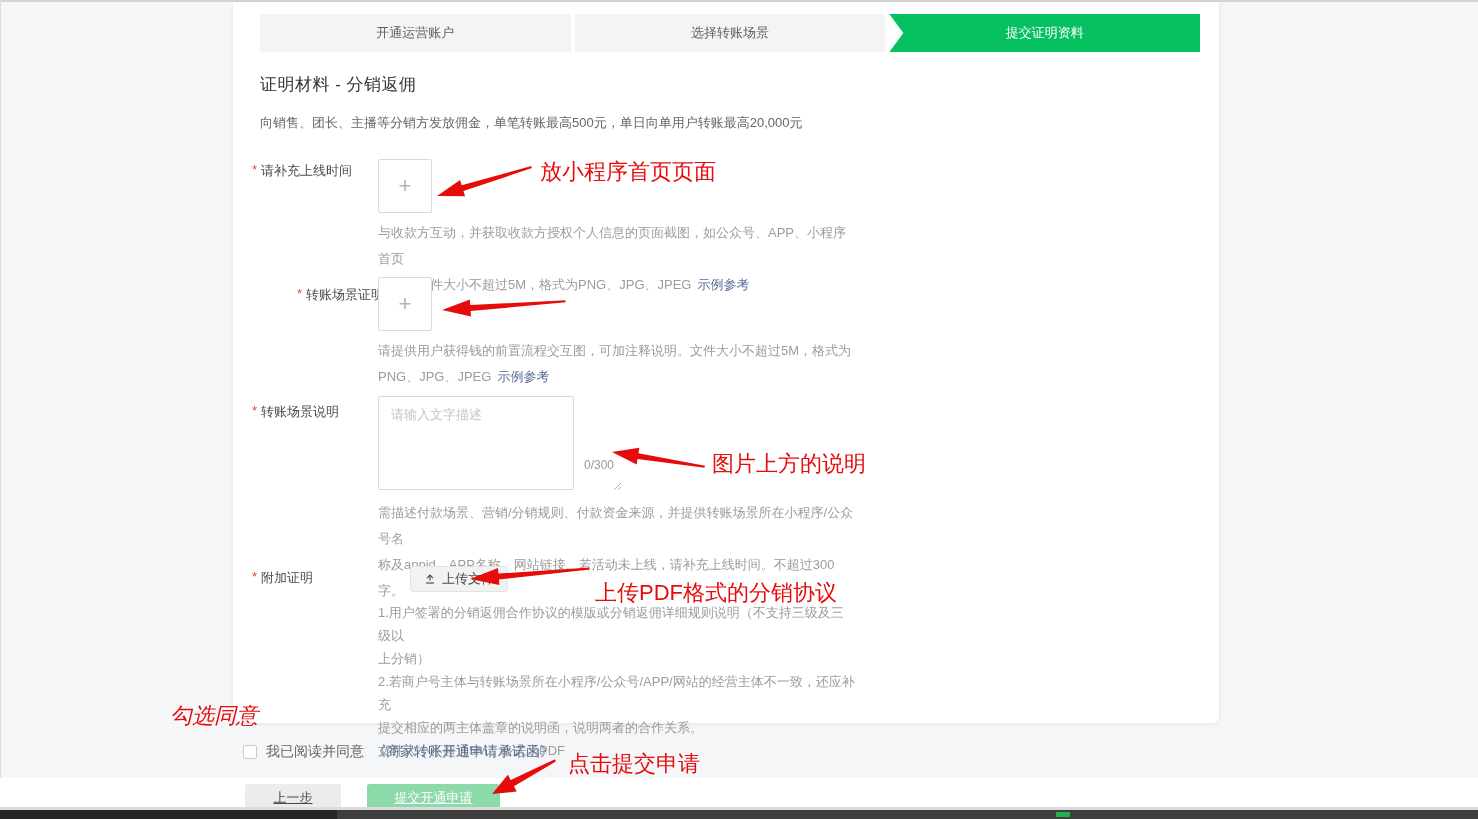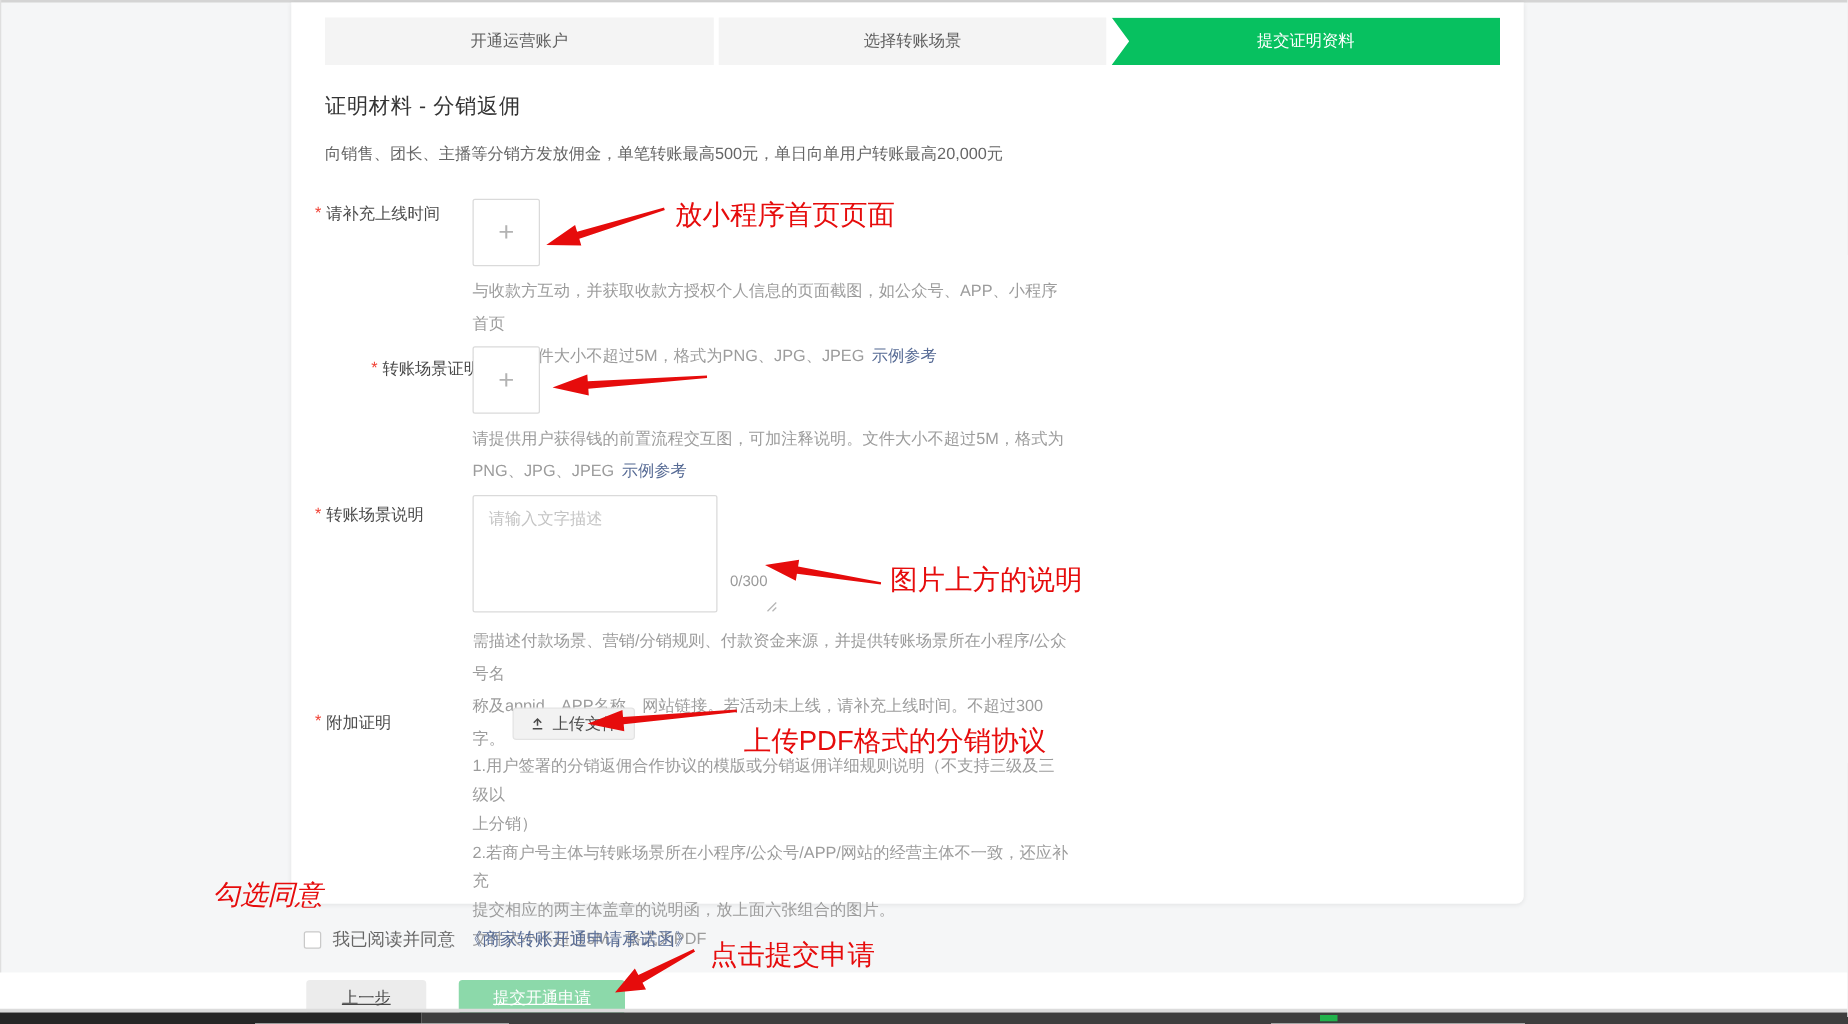--- a/index.html
+++ b/index.html
@@ -157,21 +157,21 @@
             <line x1="2.2" y1="10" x2="9.8" y2="10" stroke="#4a4a4a" stroke-width="1.2"></line>
           </svg>
         </span>
         <span>上传文件</span>
       </button>
     </div>
     <div class="abs help help4" style="left:145px;top:599px;">
       <div>1.用户签署的分销返佣合作协议的模版或分销返佣详细规则说明（不支持三级及三级以</div>
       <div>上分销）</div>
       <div>2.若商户号主体与转账场景所在小程序/公众号/APP/网站的经营主体不一致，还应补充</div>
-      <div>提交相应的两主体盖章的说明函，放上面六张组合的图片。</div>
+      <div>提交相应的两主体盖章的说明函，说明两者的合作关系。</div>
       <div>文件大小不超过5M，格式为PDF</div>
     </div>
   </div>
 
   <div class="abs footer-strip"></div>
 
   <div class="abs agree-checkbox"></div>
   <div class="abs agree-text">
     <span>我已阅读并同意</span>
     <a href="#">《商家转账开通申请承诺函》</a>

